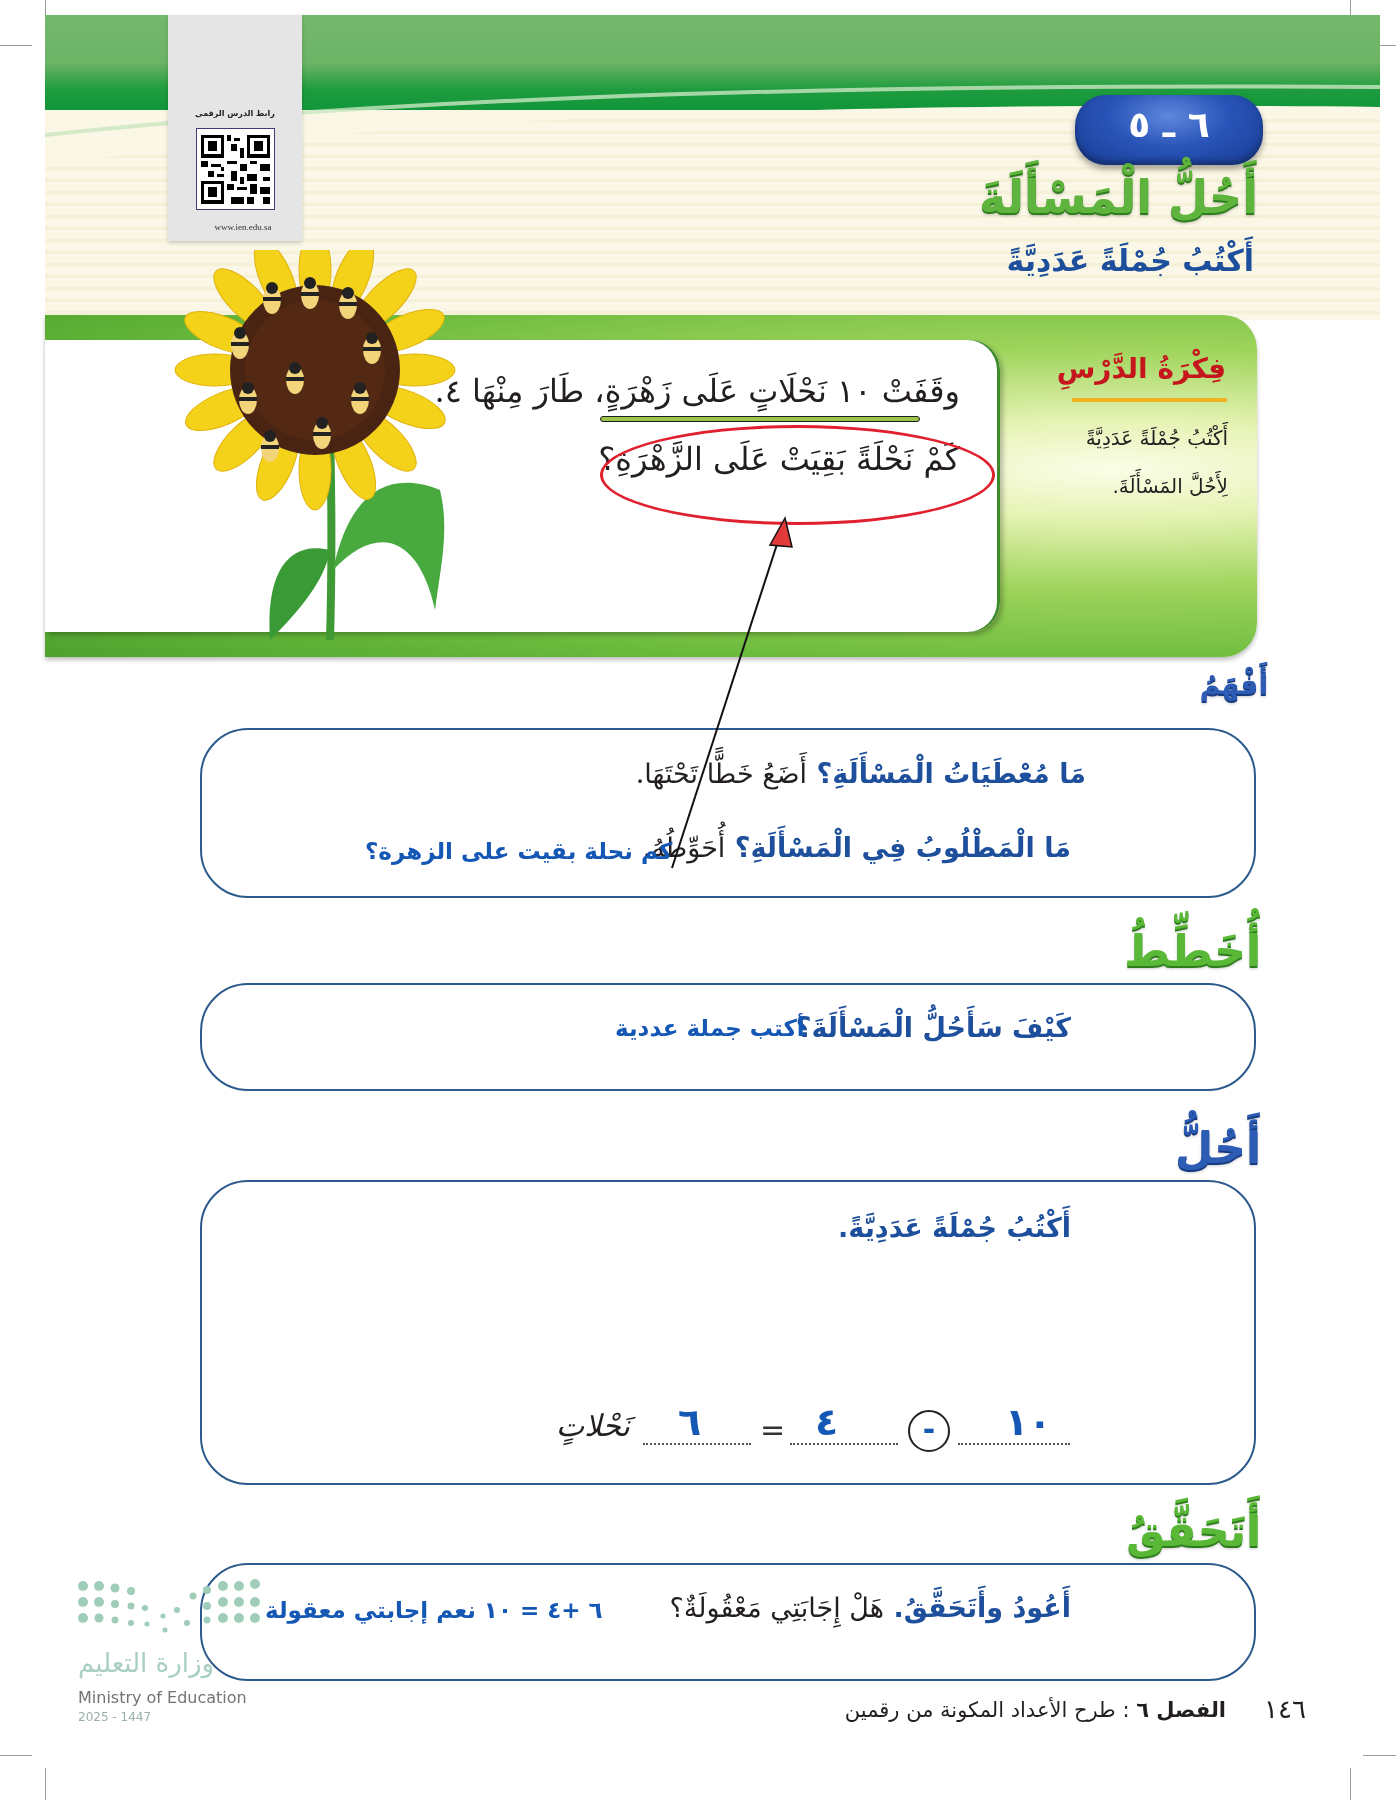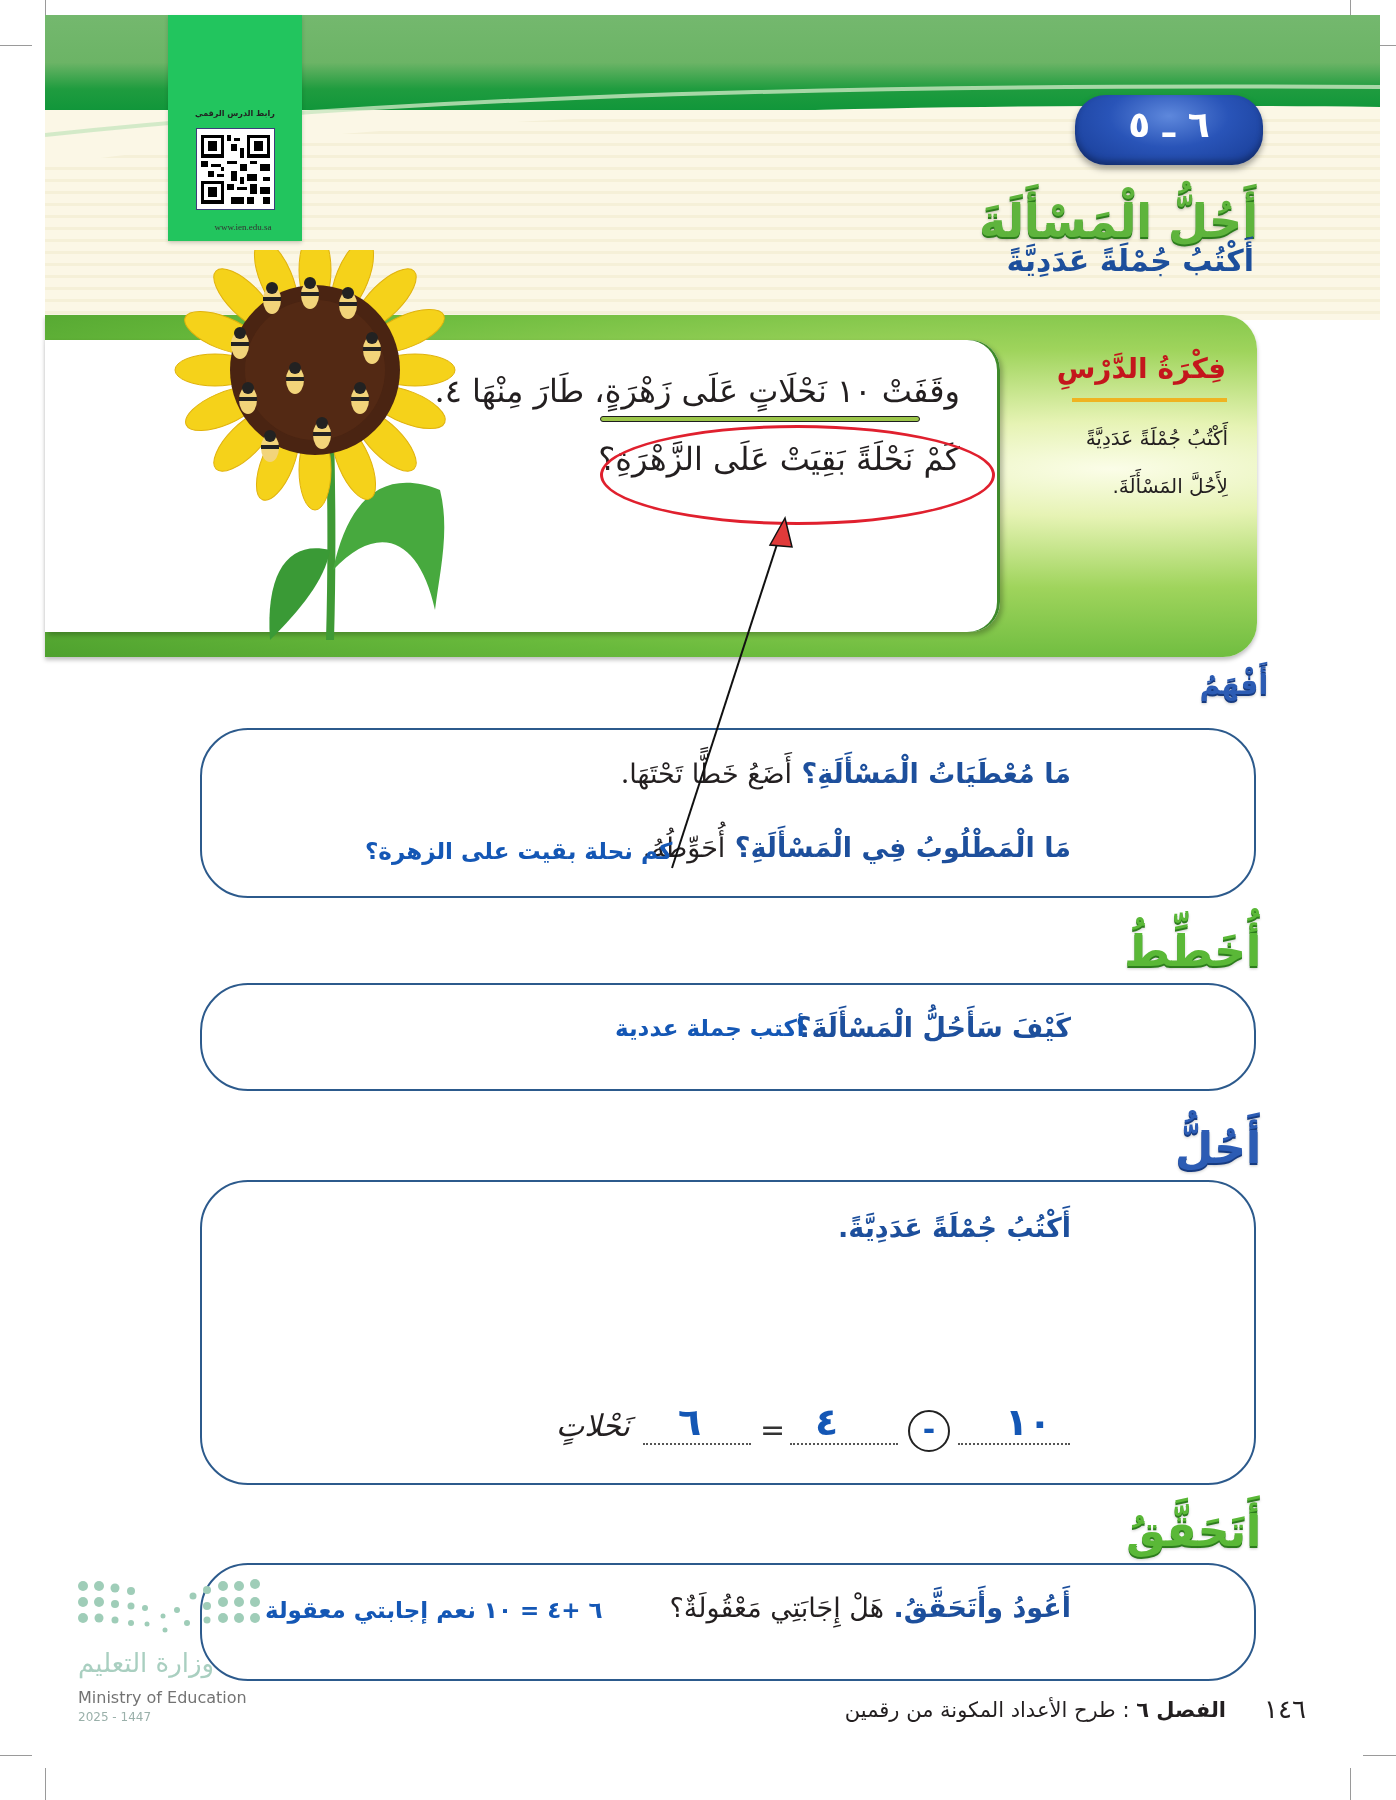--- a/index.html
+++ b/index.html
@@ -8,33 +8,33 @@
 
   .crop { position: absolute; background: #9a9a9a; }
 
   
   .banner { position: absolute; left: 45px; top: 15px; width: 1335px; height: 95px;
     background: linear-gradient(180deg, #74b86e 0%, #6cb466 50%, #1f9c3f 78%, #11963a 100%); }
   .banner-curve { position: absolute; left: 45px; top: 15px; width: 1335px; height: 150px; pointer-events: none; }
   .cream { position: absolute; left: 45px; top: 110px; width: 1335px; height: 210px;
     background: repeating-linear-gradient(180deg, #fbf7e6 0px, #fbf7e6 9px, #f5f0d8 9px, #f5f0d8 12px); }
 
-  .qr-card { position: absolute; left: 168px; top: 15px; width: 134px; height: 226px; background: #22c55e;
+  .qr-card { position: absolute; left: 168px; top: 15px; width: 134px; height: 226px; background: #e5e5e5;
     box-shadow: 0 2px 4px rgba(0,0,0,0.18); text-align: center; }
   .qr-title { position: absolute; top: 94px; left: 0; width: 100%; font-size: 8px; font-weight: bold; color: #222; }
   .qr-box { position: absolute; left: 28px; top: 113px; width: 79px; height: 82px; border: 1px solid #3d3d7a; padding: 4px; background:#fff; }
   .qr-url { position: absolute; top: 207px; left: 0; width: 100%; font-size: 9px; color: #333; font-family: "Liberation Serif", serif; direction: ltr; padding-left: 16px; }
 
   .lesson-pill { position: absolute; left: 1075px; top: 95px; width: 188px; height: 70px; border-radius: 31px;
     background: radial-gradient(ellipse at 50% 30%, #5e88dc 0%, #2954b8 45%, #173b93 100%);
     box-shadow: 0 4px 6px rgba(0,0,0,0.35), inset 0 -4px 6px rgba(0,0,0,0.3);
     color: #fff; font-size: 36px; font-weight: bold; text-align: center; line-height: 60px; }
 
   .main-title { position: absolute; right: 138px; top: 170px; font-size: 46px; font-weight: bold; color: #5eb43c;
-    text-shadow: 0 2px 0 #2d7d1d, 0 3px 3px rgba(0,0,0,0.25); margin-top: 24px; }
+    text-shadow: 0 2px 0 #2d7d1d, 0 3px 3px rgba(0,0,0,0.25); }
   .sub-title { position: absolute; right: 142px; top: 243px; font-size: 30px; font-weight: bold; color: #1d4f9c; }
 
   
   .story-panel { position: absolute; left: 45px; top: 315px; width: 1212px; height: 342px;
     border-radius: 0 34px 34px 0;
     background: radial-gradient(ellipse at 88% 45%, #fbfde8 0%, #e6f3b4 18%, #9fd45c 45%, #69ba3c 75%, #4ea12e 100%);
     box-shadow: 0 3px 4px rgba(0,0,0,0.25); }
   .story-inner { position: absolute; left: 45px; top: 340px; width: 955px; height: 292px; background: #fff;
     border-radius: 0 30px 30px 0; box-shadow: inset -3px 0 0 #3f8a2b, 3px 3px 5px rgba(0,0,0,0.25); }
   .story-line1 { position: absolute; right: 436px; top: 372px; font-size: 32px; color: #231f20; white-space: nowrap; font-family: "DejaVu Serif", serif; }
@@ -236,21 +236,21 @@
 <div class="idea-title">فِكْرَةُ الدَّرْسِ</div>
 <div class="idea-rule"></div>
 <div class="idea-text">
   <div>أَكْتُبُ جُمْلَةً عَدَدِيَّةً</div>
   <div>لِأَحُلَّ المَسْأَلَةَ.</div>
 </div>
 
 <div class="sec-head blue" style="right:128px;top:668px;font-size:28px;">أَفْهَمُ</div>
 <div class="sec-rule" style="left:1060px;top:728px;width:70px;"></div>
 <div class="sec-box" style="left:200px;top:728px;width:1056px;height:170px;"></div>
-<div class="q-text" style="right:325px;top:758px;">
+<div class="q-text" style="right:310px;top:758px;">
   <span>مَا مُعْطَيَاتُ الْمَسْأَلَةِ؟</span>
   <span class="q-plain">أَضَعُ خَطًّا تَحْتَهَا.</span>
 </div>
 <div class="q-text" style="right:325px;top:832px;">
   <span>مَا الْمَطْلُوبُ فِي الْمَسْأَلَةِ؟</span>
   <span class="q-plain">أُحَوِّطُهُ.</span>
 </div>
 <div class="answer" style="left:365px;top:838px;">كم نحلة بقيت على الزهرة؟</div>
 
 <div class="sec-head green" style="right:135px;top:925px;font-size:44px;">أُخَطِّطُ</div>

